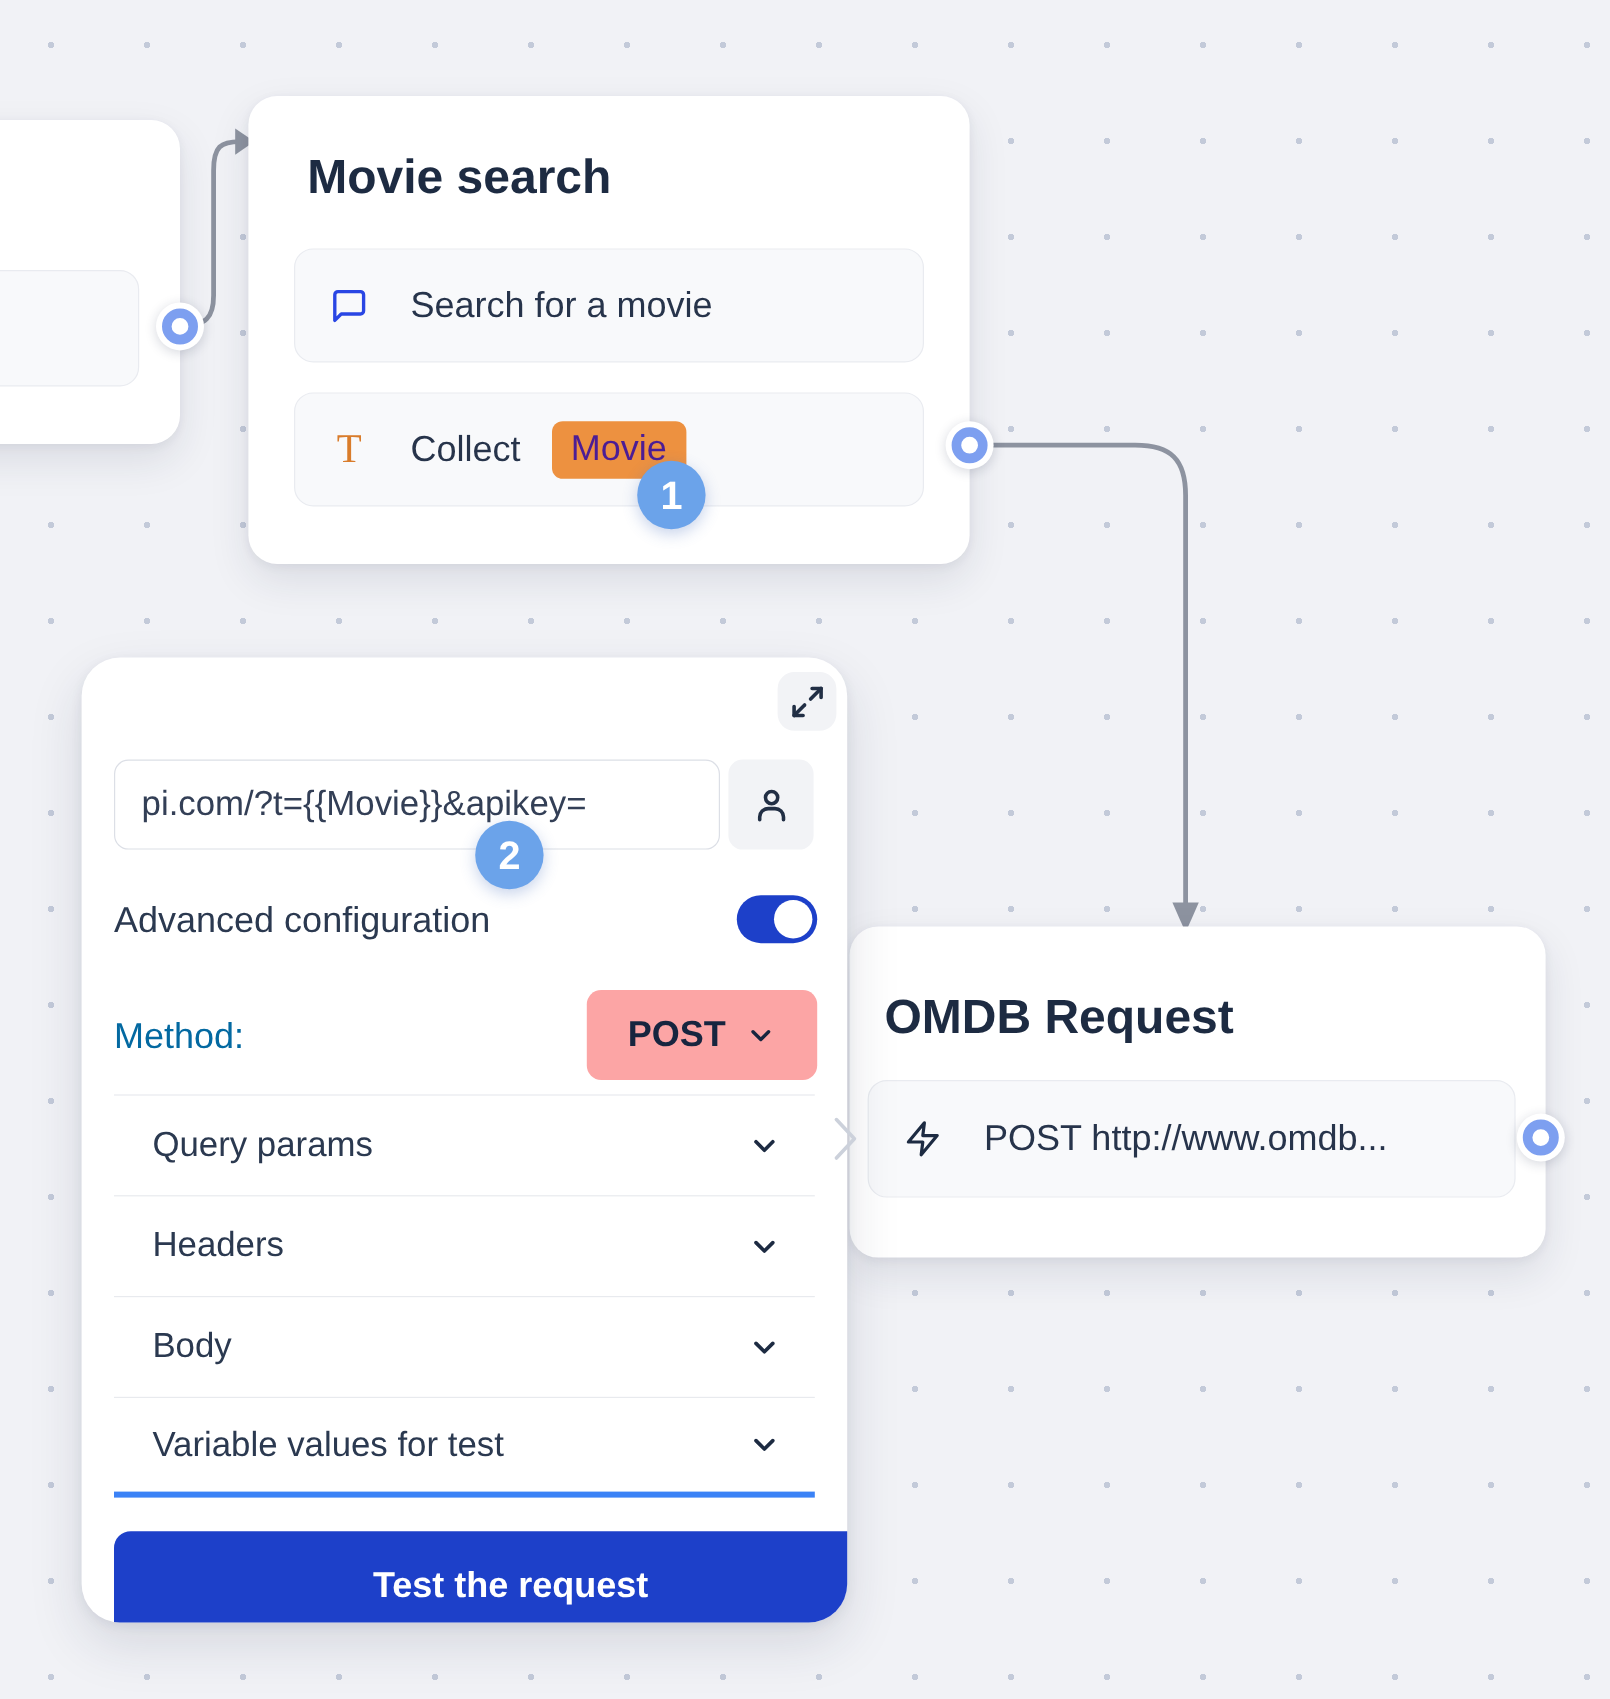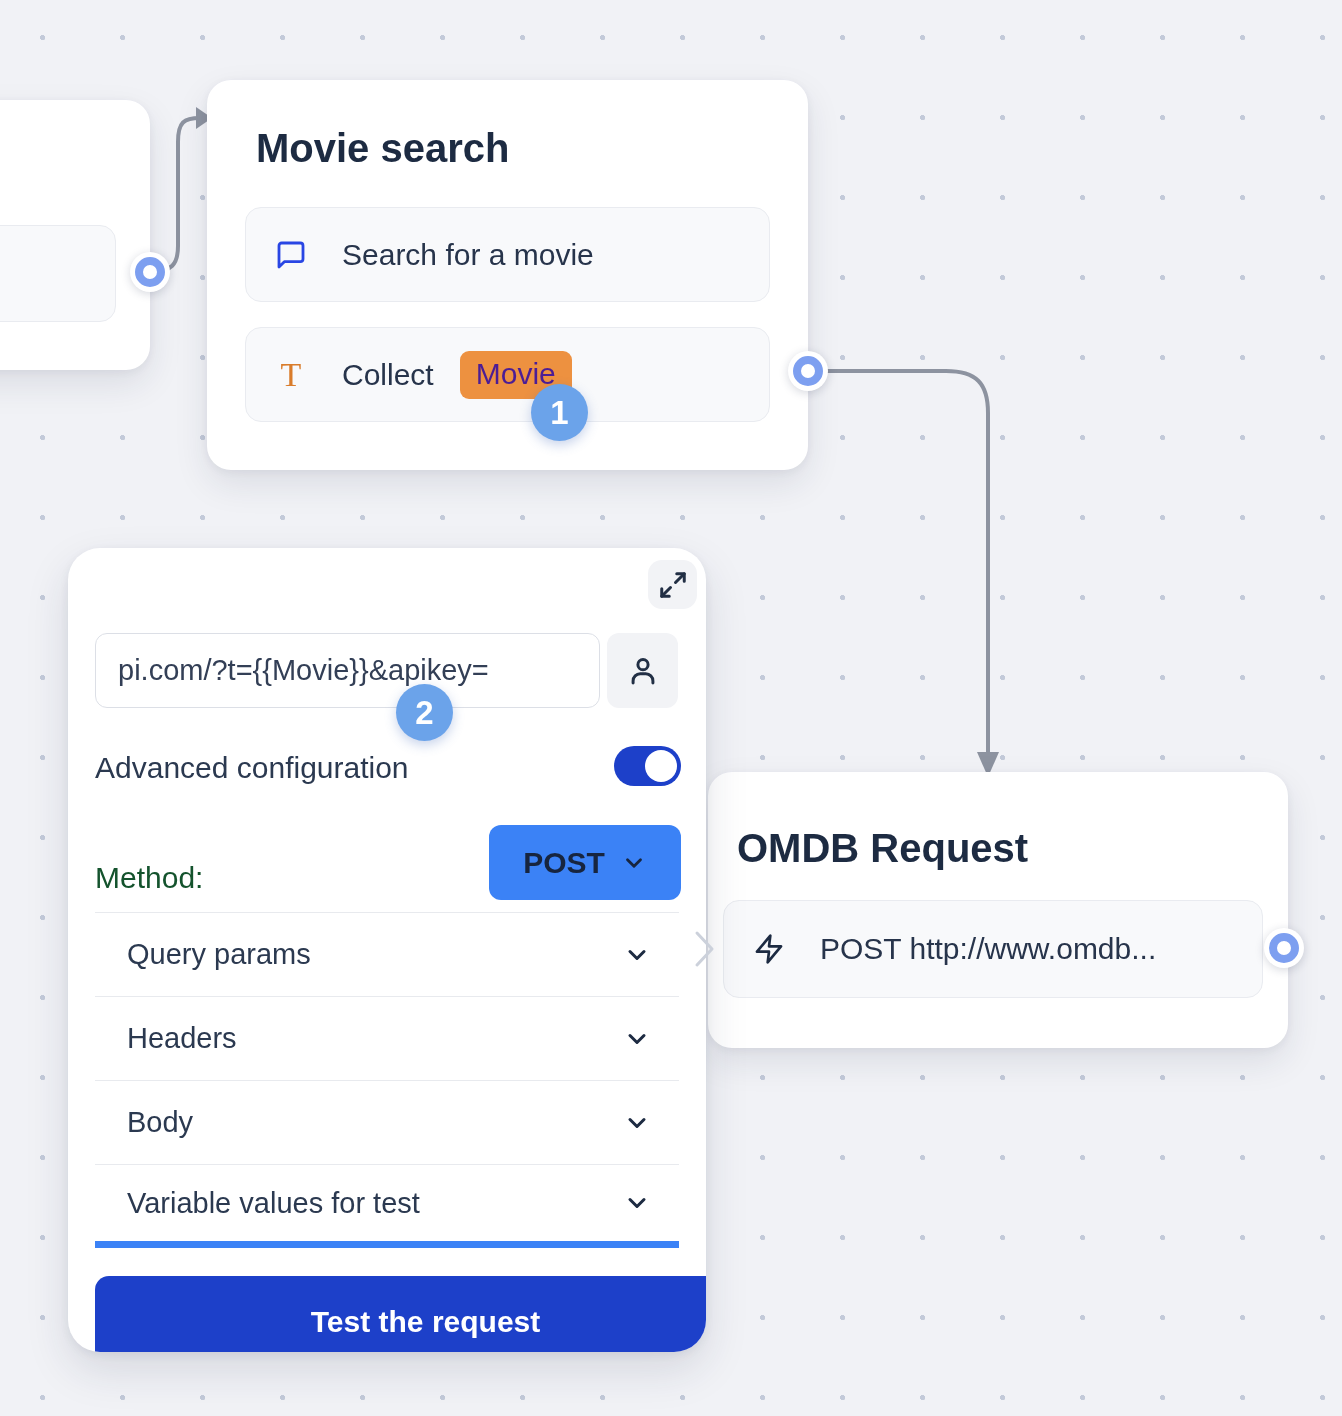--- a/index.html
+++ b/index.html
@@ -57,32 +57,32 @@
   .expand-btn { left:580px; top:12px; width:49px; height:49px; }
   .person-btn { left:539px; top:85px; width:71px; height:75px; border-radius:12px; }
   .url-input {
     position:absolute; left:27px; top:85px; width:505px; height:75px; box-sizing:border-box;
     border:1.5px solid #dcdfe6; border-radius:12px; padding:0 22px;
     font-family:"Liberation Sans", sans-serif; font-size:29px; color:#333f56; background:#ffffff; outline:none;
   }
   .adv-label { position:absolute; left:27px; top:202px; font-size:30px; color:#2b3950; line-height:36px; }
   .toggle { position:absolute; left:546px; top:198px; width:67px; height:40px; border-radius:20px; background:#1d40c9; cursor:pointer; }
   .toggle .knob { position:absolute; right:4px; top:4px; width:32px; height:32px; border-radius:50%; background:#ffffff; }
-  .method-label { position:absolute; left:27px; top:312px; font-size:30px; color:#14532d; line-height:36px; }
+  .method-label { position:absolute; left:27px; top:298px; font-size:30px; color:#0369a1; line-height:36px; }
   .method-select {
-    position:absolute; left:421px; top:277px; width:192px; height:75px; background:#3b82f6; border-radius:12px;
+    position:absolute; left:421px; top:277px; width:192px; height:75px; background:#fca5a5; border-radius:12px;
     display:flex; align-items:center; justify-content:center; gap:16px; cursor:pointer;
   }
   .method-select .method-value { font-size:30px; font-weight:700; color:#17253f; }
   .sections { position:absolute; left:27px; top:364px; width:584px; }
   .section-row {
     height:84px; border-top:1px solid #e8eaee; display:flex; align-items:center; justify-content:space-between;
     padding:0 28px 0 32px; box-sizing:border-box; cursor:pointer;
   }
-  .section-row:last-child { border-bottom:7px solid #3b82f6; }
+  .section-row:last-child { border-bottom:5px solid #3b82f6; }
   .section-label { font-size:29px; color:#2b3950; white-space:nowrap; }
   .test-btn {
     position:absolute; left:27px; top:728px; width:661px; height:92px;
     background:#1d40c9; color:#ffffff; border:none; border-radius:14px;
     font-family:"Liberation Sans", sans-serif; font-size:30px; font-weight:700; cursor:pointer;
   }
   .notch { position:absolute; z-index:25; }
 </style>
 </head>
 <body>

